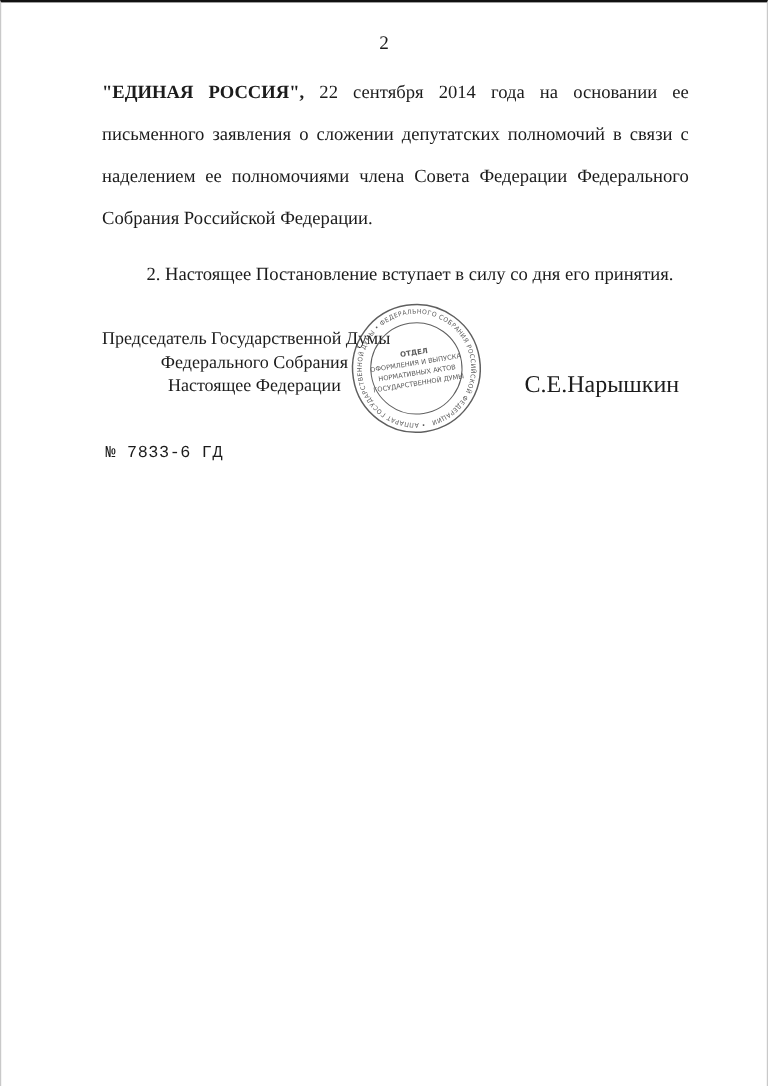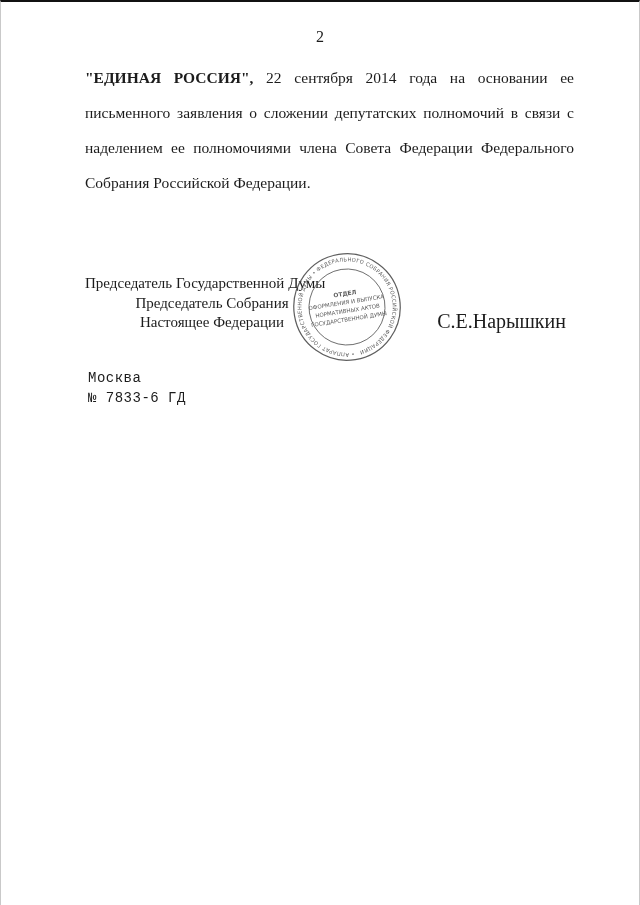--- a/index.html
+++ b/index.html
@@ -101,26 +101,27 @@
 </style>
 </head>
 <body>
 
 <div class="page">
 
   <div class="page-number">2</div>
 
   <div class="body-text">
     <p class="par1"><span class="party-name">"ЕДИНАЯ РОССИЯ",</span><span> 22 сентября 2014 года на основании ее письменного заявления о сложении депутатских полномочий в связи с наделением ее полномочиями члена Совета Федерации Федерального Собрания Российской Федерации.</span></p>
+    <p class="par2">2. Настоящее Постановление вступает в силу со дня его принятия.</p>
   </div>
 
   <div class="signature-block">
     <div class="sig-left">
       <div>Председатель Государственной Думы</div>
-      <div class="sig-line-center">Председатель Собрания</div>
+      <div class="sig-line-center">Федерального Собрания</div>
       <div class="sig-line-center">Настоящее Федерации</div>
     </div>
     <div class="sig-name">С.Е.Нарышкин</div>
   </div>
 
   <div class="stamp">
     <svg viewBox="0 0 120 120">
       <circle cx="60" cy="60" r="56" fill="none" stroke="#4a4a4a" stroke-width="1.3"></circle>
       <circle cx="60" cy="60" r="40" fill="none" stroke="#4a4a4a" stroke-width="0.9"></circle>
       <defs>
@@ -130,17 +131,16 @@
         <textPath href="#ringPath" startOffset="0" textLength="295" lengthAdjust="spacingAndGlyphs">• АППАРАТ ГОСУДАРСТВЕННОЙ ДУМЫ • ФЕДЕРАЛЬНОГО СОБРАНИЯ РОССИЙСКОЙ ФЕДЕРАЦИИ</textPath>
       </text>
       <text x="60" y="48" text-anchor="middle" font-size="6.2" font-weight="bold">ОТДЕЛ</text>
       <text x="60" y="57" text-anchor="middle" font-size="5.8">ОФОРМЛЕНИЯ И ВЫПУСКА</text>
       <text x="60" y="66" text-anchor="middle" font-size="5.8">НОРМАТИВНЫХ АКТОВ</text>
       <text x="60" y="75" text-anchor="middle" font-size="5.8">ГОСУДАРСТВЕННОЙ ДУМЫ</text>
     </svg>
   </div>
 
   <div class="footer-block">
-    <div>Москва</div>
     <div>№ 7833-6 ГД</div>
   </div>
 
 </div>
 
 </body></html>

